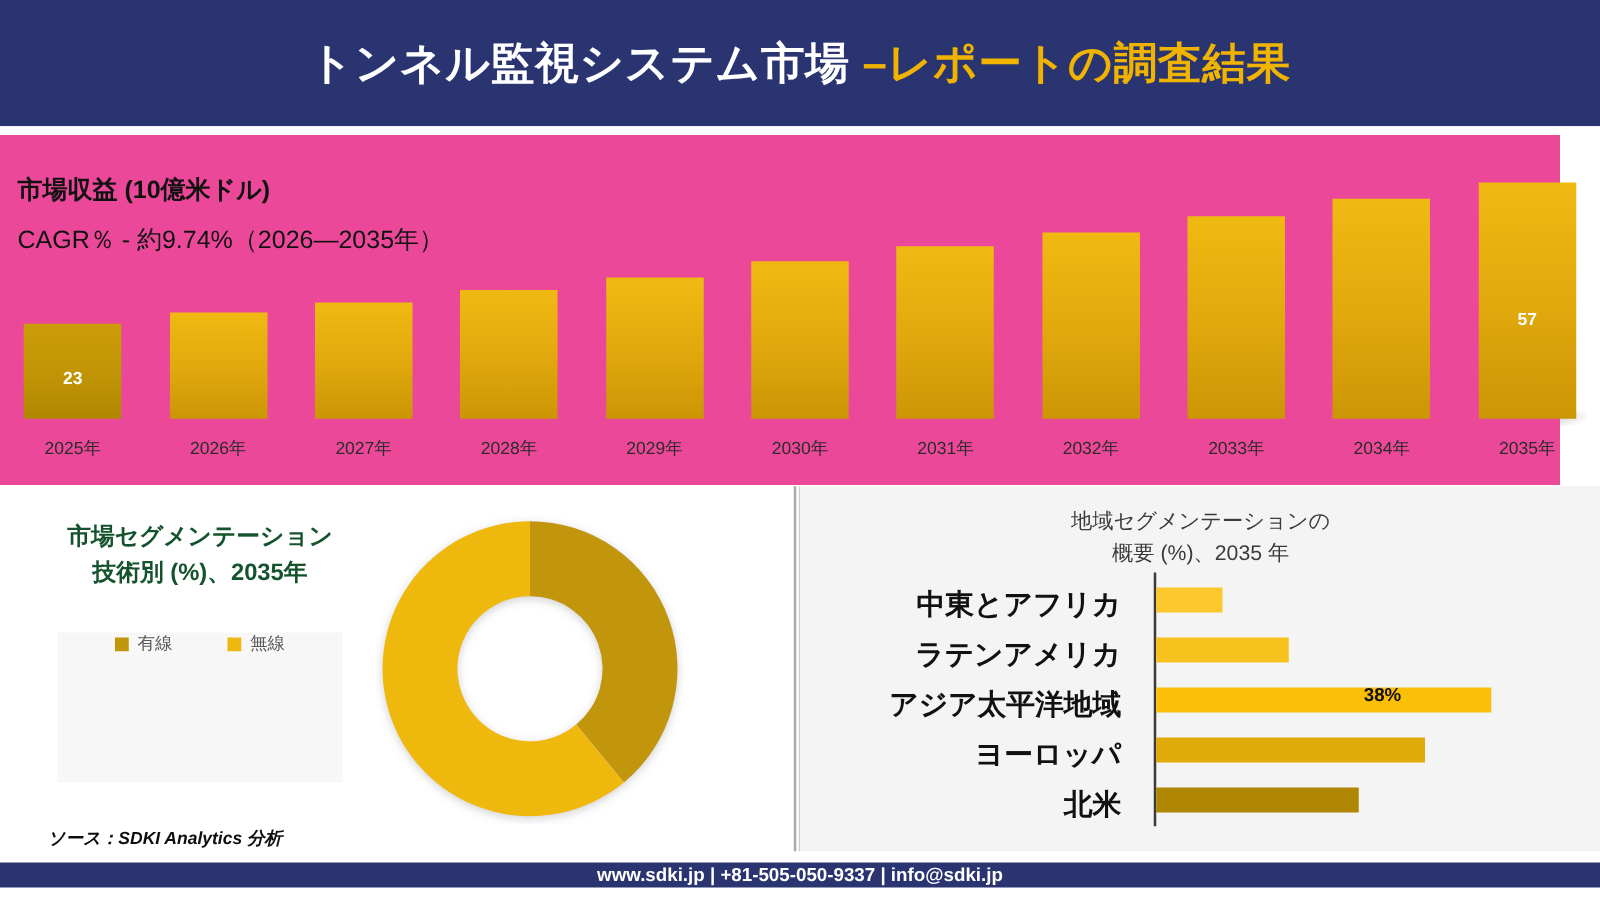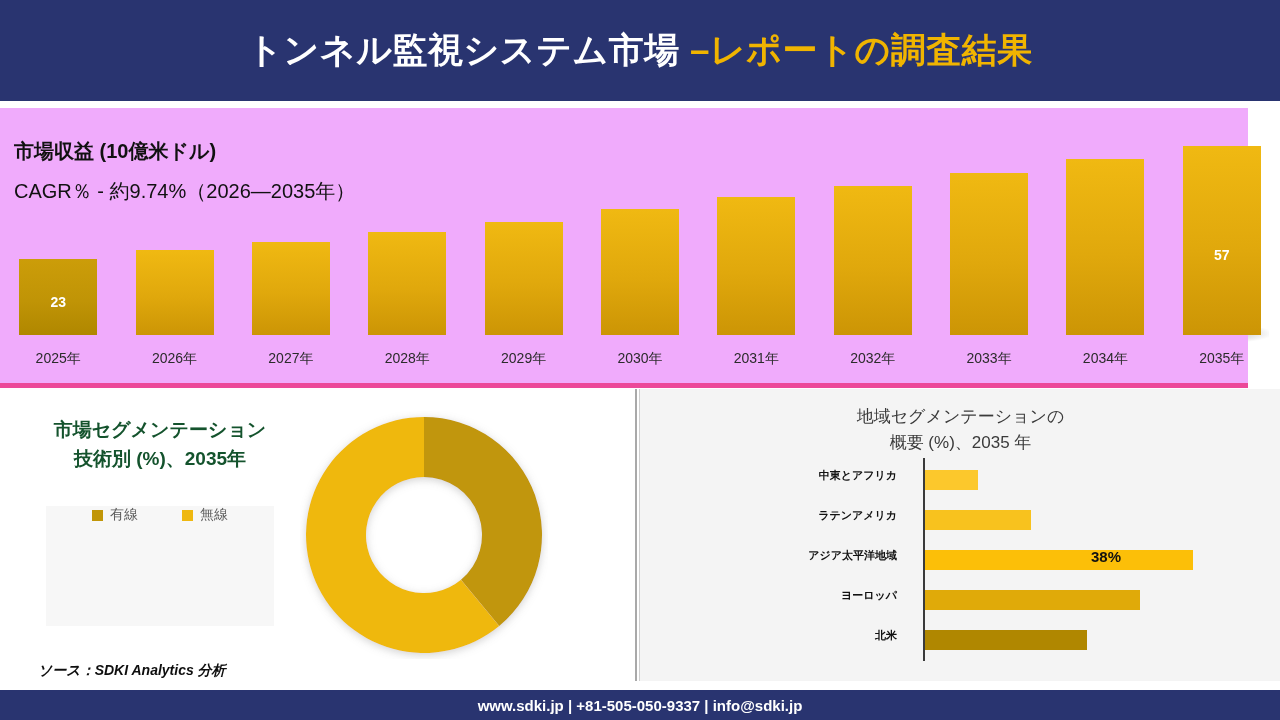--- a/index.html
+++ b/index.html
@@ -24,22 +24,22 @@
   #header .title .accent{ color:#F0B400; }
 
   
   #header-gap{
     position:absolute; left:0; top:101px; width:1280px; height:7px; background:#fff;
   }
 
   
   #bar-panel{
     position:absolute; left:0; top:108px; width:1248px; height:280px;
-    background:#f0abfc;
-    border-bottom:5px solid #ec4899;
+    background:#ec4899;
+    border-bottom:1px solid #ec4899;
   }
   #rev-label{
     position:absolute; left:14px; top:30px;
     font-size:20px; font-weight:bold; color:#111; white-space:nowrap;
   }
   #cagr-label{
     position:absolute; left:14px; top:70px;
     font-size:20px; font-weight:normal; color:#111; white-space:nowrap;
   }
 
@@ -102,30 +102,30 @@
     position:absolute; left:0; top:15px; width:641px; text-align:center;
     font-size:17px; color:#3a3a3a; line-height:1.5;
   }
   #region-plot{ position:absolute; left:0; top:0; width:641px; height:292px; }
   #region-axis{
     position:absolute; left:283px; top:69px; width:2px; height:203px; background:#3a3a3a;
   }
   .rbar-row{ position:absolute; left:0; width:641px; height:30px; }
   .rbar-label{
     position:absolute; right:384px; top:3px;
-    font-size:11px; font-weight:bold; color:#111; white-space:nowrap;
+    font-size:23px; font-weight:bold; color:#111; white-space:nowrap;
   }
   .rbar{ position:absolute; left:285px; top:5px; height:20px; }
   .rbar-val{
     position:absolute; top:3px; font-size:15px; font-weight:bold; color:#111;
   }
 
   
   #footer{
-    position:absolute; left:0; top:690px; width:1280px; height:31px;
+    position:absolute; left:0; top:690px; width:1280px; height:20px;
     background:#293470; display:flex; align-items:center; justify-content:center;
   }
   #footer .ftext{ font-size:15px; font-weight:bold; color:#ffffff; }
 </style>
 </head>
 <body>
 
 <div id="header">
   <div class="title"><span>トンネル監視システム市場 </span><span class="accent">–レポートの調査結果</span></div>
 </div>

